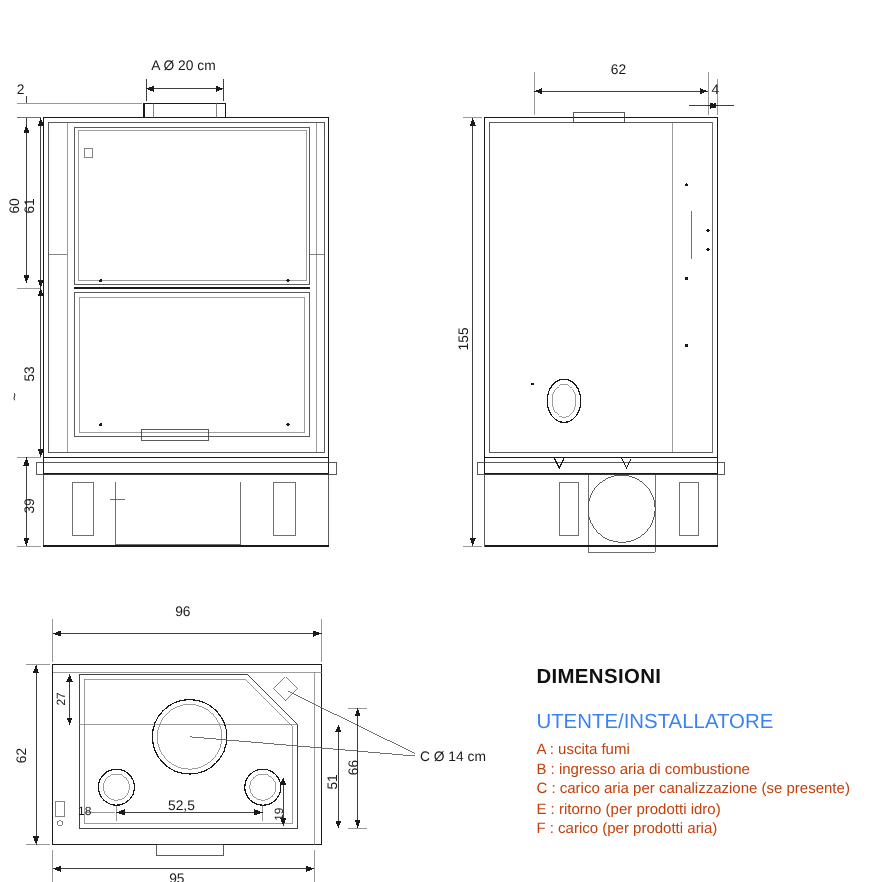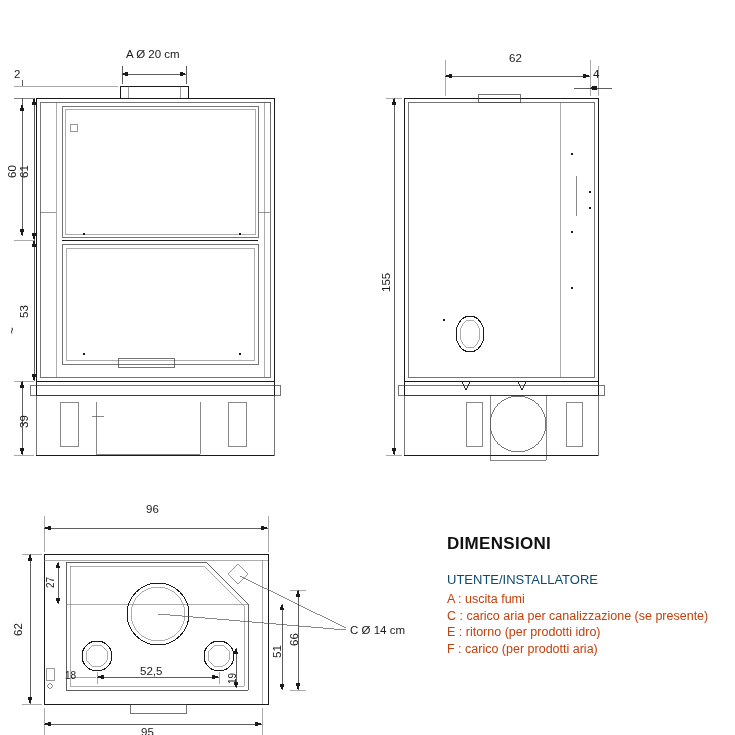--- a/index.html
+++ b/index.html
@@ -15,34 +15,34 @@
   svg{display:block;}
   .dimtext{
     font-family:"Liberation Sans", sans-serif;
     font-size:11.5px;
     fill:#1a1a1a;
   }
   .dimtext.small{font-size:10px;}
   .legend{
     position:absolute;
     left:447px;
-    top:534px;
+    top:554px;
     width:280px;
   }
   .legend h2{
     font-size:17px;
     font-weight:bold;
     margin:0 0 18px 0;
     letter-spacing:0.3px;
     color:#111;
   }
   .legend .sub{
-    font-size:13px;
+    font-size:17px;
     margin:0 0 4px 0;
-    color:#0c4a6e;
+    color:#3b82f6;
   }
   .legend ul{
     list-style:none;
     margin:0;padding:0;
   }
   .legend li{
     font-size:12.5px;
     line-height:16.5px;
     color:#c2410c;
     white-space:nowrap;
@@ -294,17 +294,18 @@
     <text class="dimtext" x="350" y="598">C Ø 14 cm</text>
   </g>
 </svg>
 </div>
 
 <div class="legend">
   <h2>DIMENSIONI</h2>
   <p class="sub">UTENTE/INSTALLATORE</p>
   <ul>
     <li>A : uscita fumi</li>
+    <li>B : ingresso aria di combustione</li>
     <li>C : carico aria per canalizzazione (se presente)</li>
     <li>E : ritorno (per prodotti idro)</li>
     <li>F : carico (per prodotti aria)</li>
   </ul>
 </div>
 
 </body></html>

